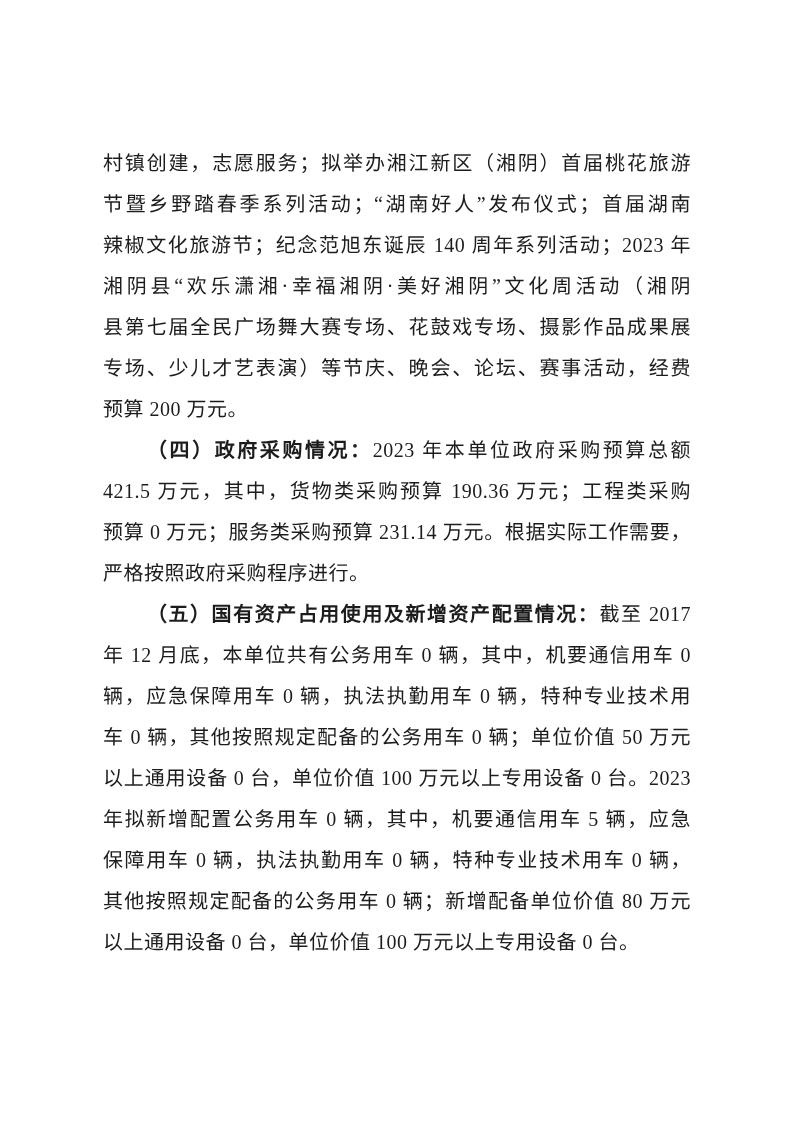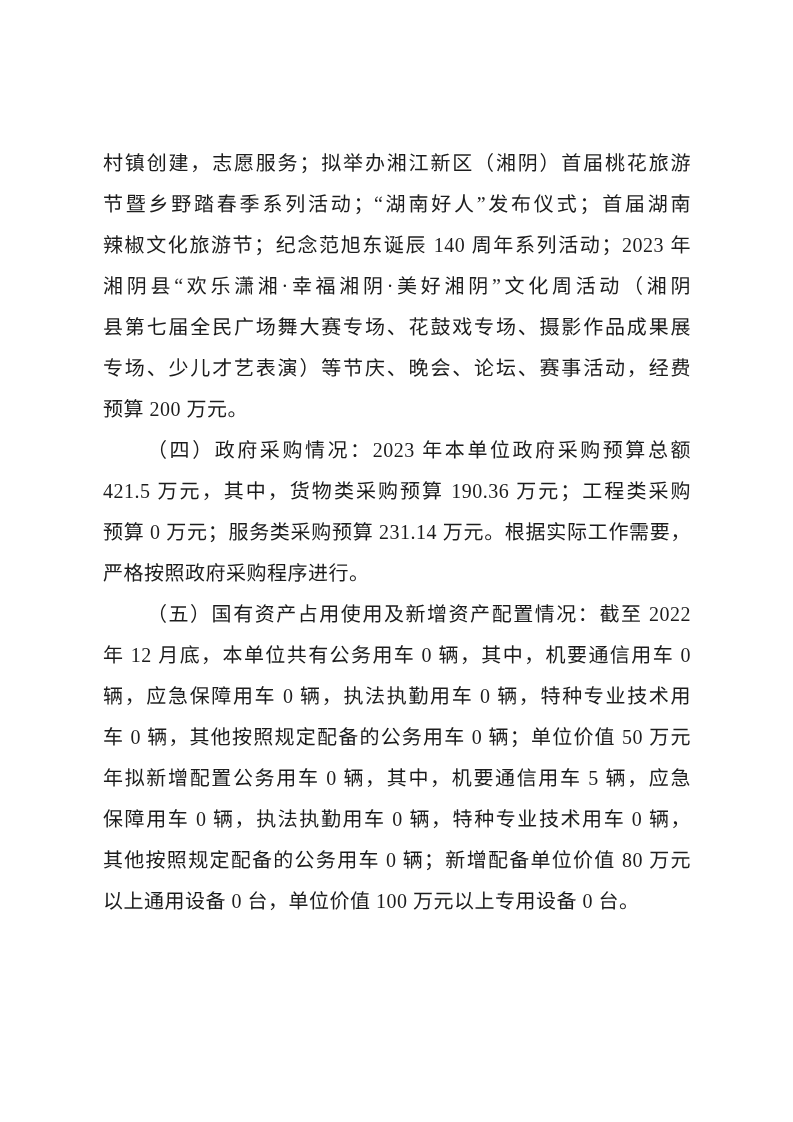--- a/index.html
+++ b/index.html
@@ -33,21 +33,21 @@
       white-space: normal;
       overflow: visible;
     }
     .line.para-end {
       text-align-last: left;
     }
     .line.indent {
       text-indent: 44px;
     }
     .bold {
-      font-weight: normal;
+      font-weight: bold;
       margin-top: 24px;
     }
   </style>
 </head>
 <body>
 
 <main class="page">
   <div class="text-block">
 
     <div class="line"><span>村镇创建，志愿服务；拟举办湘江新区（湘阴）首届桃花旅游</span></div>
@@ -56,23 +56,24 @@
     <div class="line"><span>湘阴县“欢乐潇湘·幸福湘阴·美好湘阴”文化周活动（湘阴</span></div>
     <div class="line"><span>县第七届全民广场舞大赛专场、花鼓戏专场、摄影作品成果展</span></div>
     <div class="line"><span>专场、少儿才艺表演）等节庆、晚会、论坛、赛事活动，经费</span></div>
     <div class="line para-end"><span>预算 200 万元。</span></div>
 
     <div class="line indent"><span class="bold">（四）政府采购情况：</span><span>2023 年本单位政府采购预算总额</span></div>
     <div class="line"><span>421.5 万元，其中，货物类采购预算 190.36 万元；工程类采购</span></div>
     <div class="line"><span>预算 0 万元；服务类采购预算 231.14 万元。根据实际工作需要，</span></div>
     <div class="line para-end"><span>严格按照政府采购程序进行。</span></div>
 
-    <div class="line indent"><span class="bold">（五）国有资产占用使用及新增资产配置情况：</span><span>截至 2022</span></div>
+    <div class="line indent"><span class="bold">（五）国有资产占用使用及新增资产配置情况：</span><span>截至 2017</span></div>
     <div class="line"><span>年 12 月底，本单位共有公务用车 0 辆，其中，机要通信用车 0</span></div>
     <div class="line"><span>辆，应急保障用车 0 辆，执法执勤用车 0 辆，特种专业技术用</span></div>
     <div class="line"><span>车 0 辆，其他按照规定配备的公务用车 0 辆；单位价值 50 万元</span></div>
+    <div class="line"><span>以上通用设备 0 台，单位价值 100 万元以上专用设备 0 台。2023</span></div>
     <div class="line"><span>年拟新增配置公务用车 0 辆，其中，机要通信用车 5 辆，应急</span></div>
     <div class="line"><span>保障用车 0 辆，执法执勤用车 0 辆，特种专业技术用车 0 辆，</span></div>
     <div class="line"><span>其他按照规定配备的公务用车 0 辆；新增配备单位价值 80 万元</span></div>
     <div class="line para-end"><span>以上通用设备 0 台，单位价值 100 万元以上专用设备 0 台。</span></div>
 
   </div>
 </main>
 
 </body></html>

